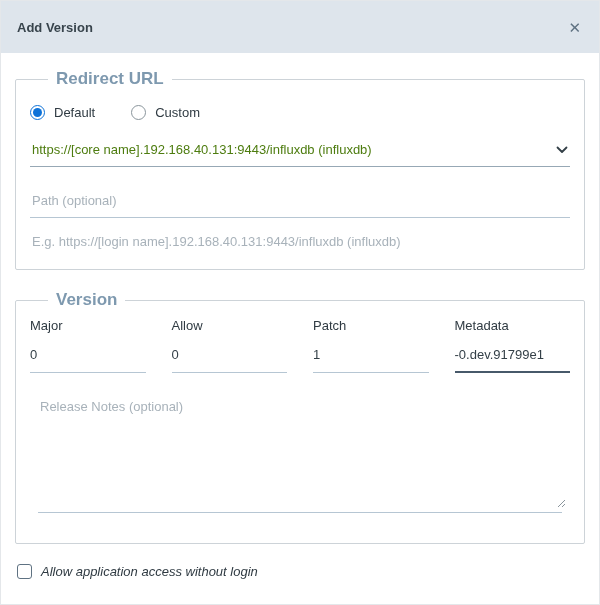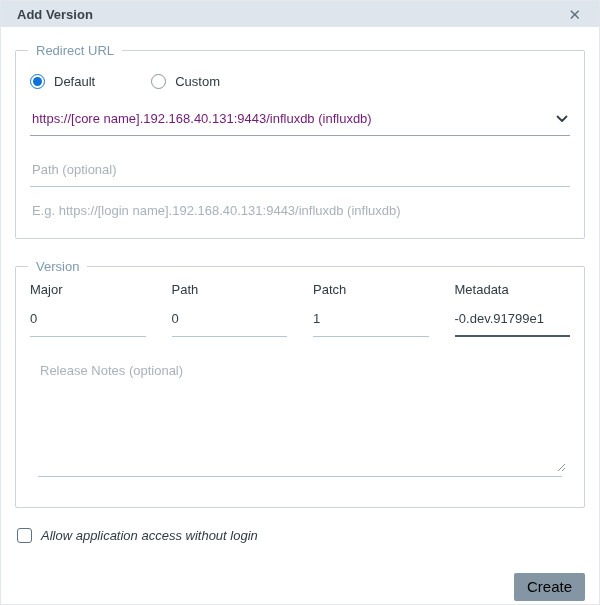--- a/index.html
+++ b/index.html
@@ -6,60 +6,60 @@
   html, body { background: #fff; }
   body { font-family: "Liberation Sans", sans-serif; }
 
   .dialog {
     width: 600px; height: 605px; background: #fff;
     font-size: 13px; color: #2f3a42; position: relative;
     border: 1px solid #e4e7ea; overflow: hidden;
   }
 
   .dialog-header {
-    height: 26px; background: #dee5ec;
+    height: 52px; background: #dee5ec;
     display: flex; align-items: center; justify-content: space-between;
     padding: 0 16px;
   }
   .dialog-title { font-weight: 700; font-size: 13px; color: #38444c; }
   .close-btn {
     background: none; border: none; color: #5f7282; font-size: 15px;
     line-height: 1; cursor: pointer; font-family: inherit; padding: 2px;
   }
 
   .dialog-body { padding: 0 14px; }
 
   fieldset {
     border: 1px solid #cdd3d8; border-radius: 2px;
     padding: 6px 12px 12px; min-inline-size: 0;
   }
-  legend { color: #7e99af; font-size: 13px; padding: 0 8px; margin-left: 0; }
+  legend { color: #7e99af; font-size: 17px; padding: 0 8px; margin-left: 20px; font-weight: bold; }
 
   .fs-redirect { margin-top: 16px; }
 
-  .radio-row { display: flex; gap: 56px; margin: 10px 0 0 2px; align-items: center; }
+  .radio-row { display: flex; gap: 36px; margin: 10px 0 0 2px; align-items: center; }
   .radio-opt { display: flex; align-items: center; gap: 9px; cursor: pointer; }
   .radio {
     width: 15px; height: 15px; border-radius: 50%;
     border: 1.5px solid #8a959c; position: relative; flex: 0 0 auto;
   }
   .radio.selected { border-color: #0e72d8; }
   .radio.selected::after {
     content: ""; position: absolute; left: 2px; top: 2px; right: 2px; bottom: 2px;
     background: #0e72d8; border-radius: 50%;
   }
   .radio-label { color: #2f3a42; }
 
   .select-row {
     margin: 22px 2px 0; padding: 0 2px 9px;
     border-bottom: 1px solid #97a8b5;
     display: flex; justify-content: space-between; align-items: center;
     cursor: pointer;
   }
-  .select-text { color: #701a75; }
+  .select-text { color: #4d7c0f; }
   .chevron { display: flex; align-items: center; }
 
   input.text-input {
     display: block; width: calc(100% - 4px); margin: 26px 2px 16px;
     border: none; border-bottom: 1px solid #b6c6d3;
     padding: 0 2px 9px; font: inherit; color: #333f47; outline: none;
     background: transparent;
   }
   ::placeholder { color: #a8b2ba; opacity: 1; }
 
@@ -144,21 +144,21 @@
 
     <fieldset class="fs-version">
       <legend>Version</legend>
 
       <div class="version-grid">
         <div>
           <span class="vlabel">Major</span>
           <input class="vinput" type="text" value="0" style="">
         </div>
         <div>
-          <span class="vlabel">Path</span>
+          <span class="vlabel">Allow</span>
           <input class="vinput" type="text" value="0" style="">
         </div>
         <div>
           <span class="vlabel">Patch</span>
           <input class="vinput" type="text" value="1" style="">
         </div>
         <div>
           <span class="vlabel">Metadata</span>
           <input class="vinput focused" type="text" value="-0.dev.91799e1" style="">
         </div>

